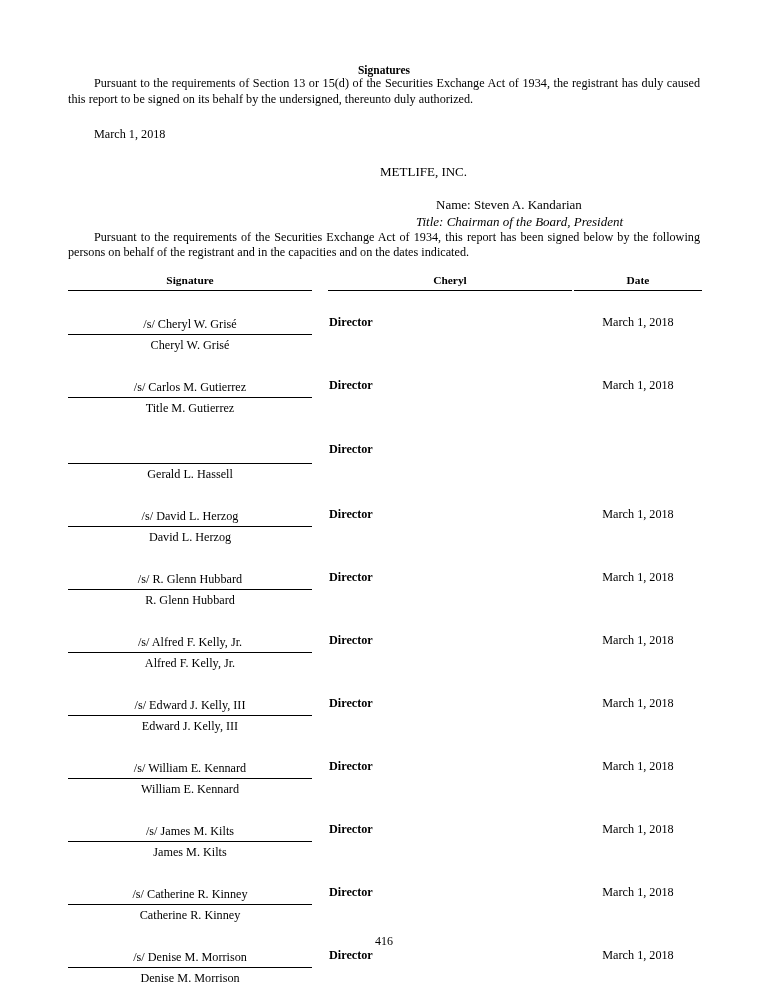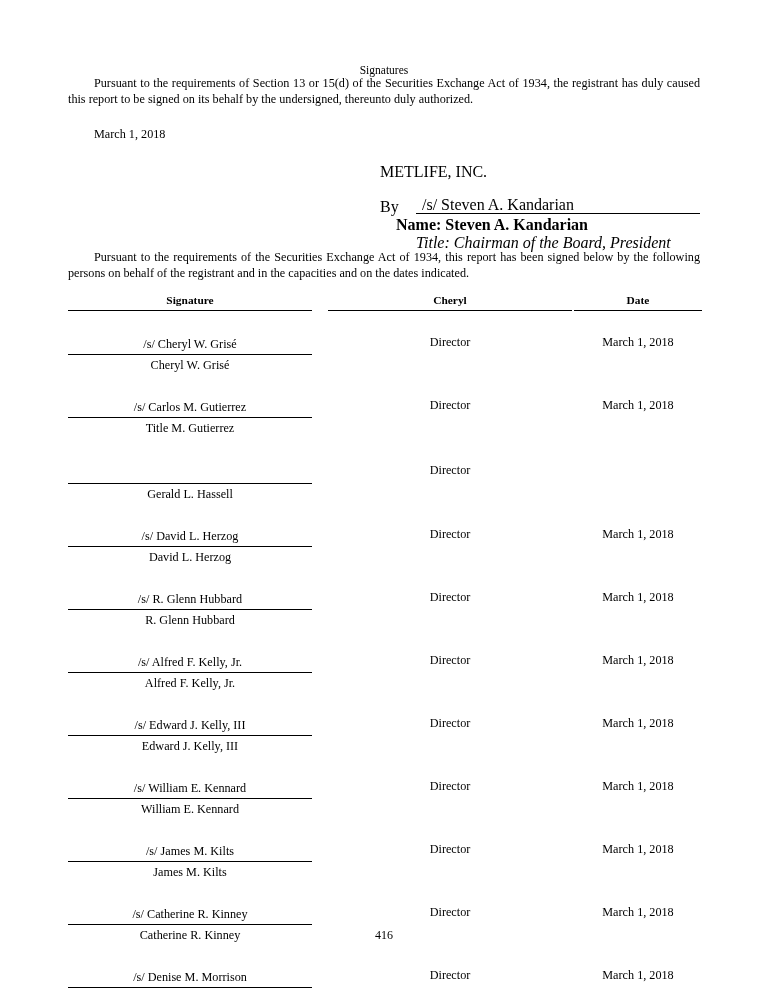--- a/index.html
+++ b/index.html
@@ -16,21 +16,21 @@
   }
   .page {
     position: relative;
     width: 768px;
     height: 993px;
     box-sizing: border-box;
     padding: 56px 68px 0 68px;
   }
   .doc-title {
     text-align: center;
-    font-weight: normal;
+    font-weight: bold;
     font-size: 11.5px;
     margin-top: 8px;
     margin-bottom: 0;
   }
   p.body-para {
     font-size: 12.2px;
     line-height: 15.6px;
     text-align: justify;
     margin: 0;
   }
@@ -39,21 +39,21 @@
     text-indent: 26px;
   }
   .date-line {
     font-size: 12.2px;
     margin-top: 20px;
     margin-left: 26px;
   }
   .company-block {
     margin-top: 22px;
     margin-left: 312px;
-    font-size: 16px;
+    font-size: 13px;
     line-height: 15.5px;
   }
   .company-name {
     margin-bottom: 17px;
   }
   .by-row {
     display: flex;
     align-items: flex-end;
   }
   .by-label {
@@ -62,22 +62,21 @@
   }
   .sig-underline {
     flex: 1 1 auto;
     border-bottom: 1px solid #000;
     padding-left: 6px;
     padding-bottom: 1px;
     max-width: 296px;
   }
   .name-line {
     margin-top: 3px;
-    margin-left: 16px;
-    font-weight: bold;
+    margin-left: 56px;
   }
   .title-line {
     margin-top: 2px;
     margin-left: 36px;
     font-style: italic;
   }
   .title-line2 {
     margin-left: 36px;
   }
   .para-2 {
@@ -116,56 +115,52 @@
   td.sig-cell.with-rule {
     border-bottom: 1px solid #000;
   }
   td.printed-cell {
     text-align: center;
     padding-top: 3px;
     padding-bottom: 1px;
     vertical-align: top;
   }
   td.title-cell {
-    text-align: center;
     vertical-align: middle;
+    font-weight: bold;
   }
   td.date-cell {
     text-align: center;
     vertical-align: middle;
   }
   td.empty-sig {
     height: 18px;
   }
   .page-number {
     position: absolute;
-    bottom: 50px;
+    bottom: 44px;
     left: 0;
     width: 768px;
     text-align: center;
     font-size: 12px;
   }
 </style>
 </head>
 <body>
 
 <div class="page">
 
   <div class="doc-title">Signatures</div>
 
   <p class="body-para para-1">Pursuant to the requirements of Section 13 or 15(d) of the Securities Exchange Act of 1934, the registrant has duly caused this report to be signed on its behalf by the undersigned, thereunto duly authorized.</p>
 
   <div class="date-line">March 1, 2018</div>
 
   <div class="company-block">
     <div class="company-name">METLIFE, INC.</div>
-    <div class="by-row">
-      <div class="by-label">By</div>
-      <div class="sig-underline">/s/ Steven A. Kandarian</div>
-    </div>
     <div class="name-line">Name: Steven A. Kandarian</div>
     <div class="title-line">Title: Chairman of the Board, President</div>
   </div>
 
   <p class="body-para para-2">Pursuant to the requirements of the Securities Exchange Act of 1934, this report has been signed below by the following persons on behalf of the registrant and in the capacities and on the dates indicated.</p>
 
   <table class="sig-table">
     <colgroup>
       <col class="th-sig">
       <col class="th-gap">

